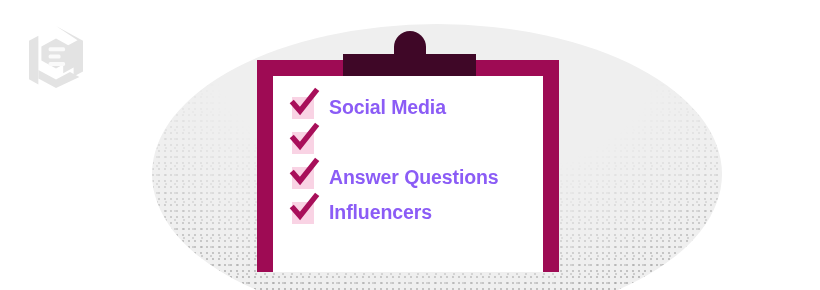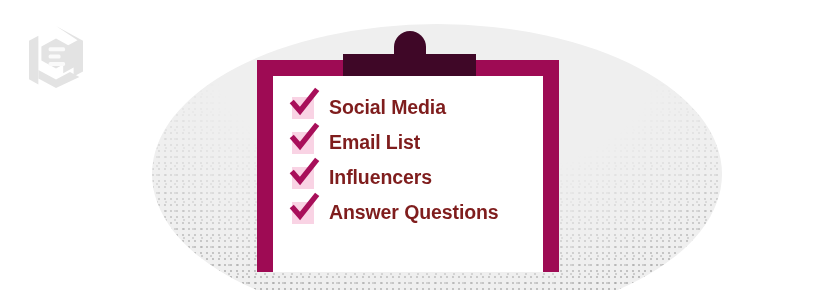--- a/index.html
+++ b/index.html
@@ -134,21 +134,21 @@
     top: -9px;
     width: 30px;
     height: 30px;
     overflow: visible;
   }
   .check-label {
     font-family: "Liberation Sans", sans-serif;
     font-size: 19.5px;
     font-weight: 700;
     letter-spacing: -0.1px;
-    color: #7f1d1d;
+    color: #8b5cf6;
     white-space: nowrap;
   }
 </style>
 </head>
 <body>
 
 <div id="stage">
 
   <div class="bg-ellipse"></div>
   <div class="bg-ellipse-texture"></div>
@@ -184,36 +184,35 @@
       </span>
       <span class="check-label">Social Media</span>
     </div>
 
     <div class="check-row">
       <span class="check-box">
         <svg viewBox="0 0 30 30">
           <path d="M4.5 15.5 L11 23 L26.5 3.5" stroke="#A80F5A" stroke-width="5.4" fill="none" stroke-linecap="square" stroke-linejoin="miter"></path>
         </svg>
       </span>
-      <span class="check-label">Email List</span>
+    </div>
+
+    <div class="check-row">
+      <span class="check-box">
+        <svg viewBox="0 0 30 30">
+          <path d="M4.5 15.5 L11 23 L26.5 3.5" stroke="#A80F5A" stroke-width="5.4" fill="none" stroke-linecap="square" stroke-linejoin="miter"></path>
+        </svg>
+      </span>
+      <span class="check-label">Answer Questions</span>
     </div>
 
     <div class="check-row">
       <span class="check-box">
         <svg viewBox="0 0 30 30">
           <path d="M4.5 15.5 L11 23 L26.5 3.5" stroke="#A80F5A" stroke-width="5.4" fill="none" stroke-linecap="square" stroke-linejoin="miter"></path>
         </svg>
       </span>
       <span class="check-label">Influencers</span>
-    </div>
-
-    <div class="check-row">
-      <span class="check-box">
-        <svg viewBox="0 0 30 30">
-          <path d="M4.5 15.5 L11 23 L26.5 3.5" stroke="#A80F5A" stroke-width="5.4" fill="none" stroke-linecap="square" stroke-linejoin="miter"></path>
-        </svg>
-      </span>
-      <span class="check-label">Answer Questions</span>
     </div>
 
 
   </div>
 </div>
 
 </body></html>

